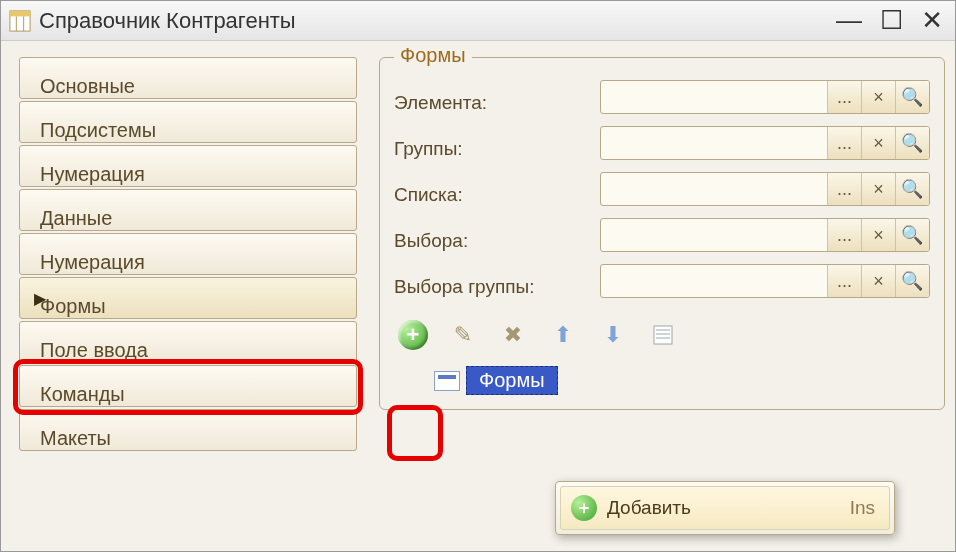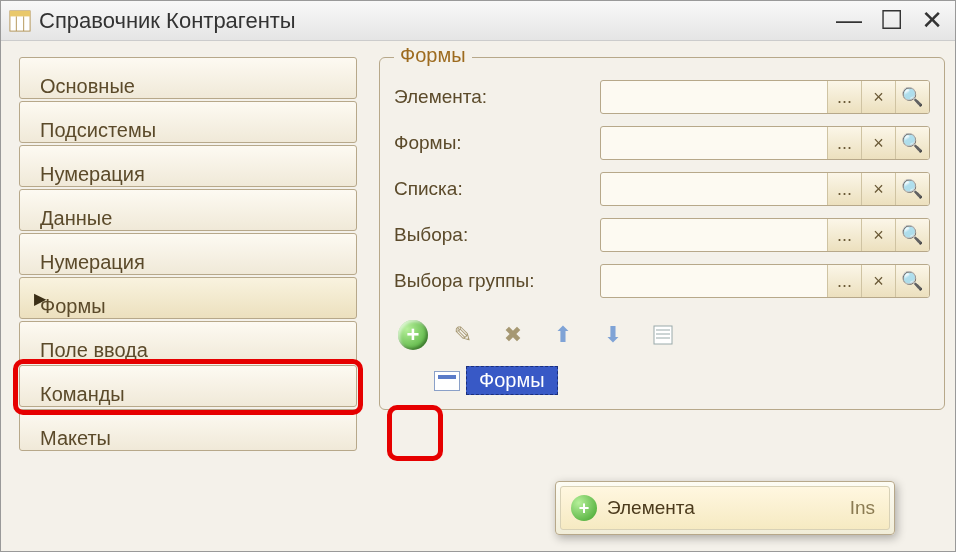--- a/index.html
+++ b/index.html
@@ -90,21 +90,21 @@
   }
   .group-title {
     position:absolute;
     top:-14px; left:14px;
     background:#f4f1ea;
     padding:0 6px;
     color:#9d6b1f;
     font-size:20px;
   }
   .form-row {
-    display:flex; align-items:center;
+    display:flex; align-items:flex-end;
     margin-bottom: 12px;
     gap: 6px;
   }
   .form-label {
     width: 200px;
     color:#5b4a2a;
     font-size:19px;
   }
   .ref-input {
     flex:1;
@@ -262,21 +262,21 @@
           <span class="form-label">Элемента:</span>
           <div class="ref-input">
             <span class="text"></span>
             <span class="ref-btn">...</span>
             <span class="ref-btn">×</span>
             <span class="ref-btn">🔍</span>
           </div>
         </div>
 
         <div class="form-row">
-          <span class="form-label">Формы:</span>
+          <span class="form-label">Группы:</span>
           <div class="ref-input">
             <span class="text"></span>
             <span class="ref-btn">...</span>
             <span class="ref-btn">×</span>
             <span class="ref-btn">🔍</span>
           </div>
         </div>
 
         <div class="form-row">
           <span class="form-label">Списка:</span>
@@ -332,18 +332,18 @@
       </div>
     </div>
   </div>
 
   <div class="red-box" style="top:358px; left:12px; width:350px; height:56px;"></div>
   <div class="red-box" style="top:404px; left:386px; width:56px; height:56px;"></div>
 
   <div class="context-menu">
     <div class="cm-item">
       <span class="cm-icon">+</span>
-      <span>Элемента</span>
+      <span>Добавить</span>
       <span class="cm-shortcut">Ins</span>
     </div>
   </div>
 
 </div>
 
 </body></html>

